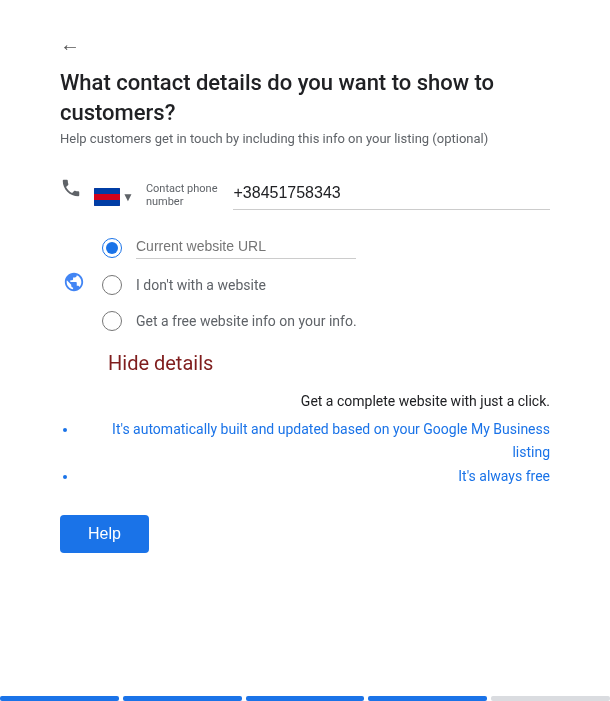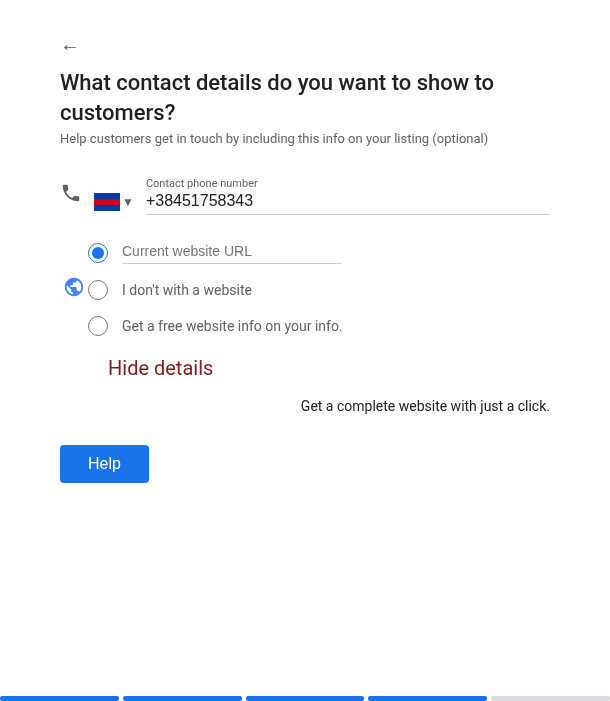--- a/index.html
+++ b/index.html
@@ -71,21 +71,21 @@
       width: 100%; height: 33%;
       background: #003DA5;
     }
     .dropdown-arrow {
       font-size: 12px;
       color: #5f6368;
     }
     .phone-field-wrap {
       flex: 1;
       display: flex;
-      flex-direction: column;
+      flex-direction: row;
     }
     .phone-label {
       font-size: 11px;
       color: #5f6368;
       margin-bottom: 2px;
     }
     .phone-input {
       border: none;
       border-bottom: 1px solid #ccc;
       font-size: 16px;
@@ -94,20 +94,21 @@
       padding-bottom: 4px;
       width: 100%;
       background: transparent;
     }
     .website-section {
       margin-bottom: 20px;
     }
     .website-row {
       display: flex;
       align-items: center;
+      gap: 14px;
       margin-bottom: 16px;
     }
     .globe-icon {
       font-size: 22px;
       color: #4285F4;
       width: 28px;
       text-align: center;
     }
     .radio-group {
       display: flex;
@@ -270,20 +271,24 @@
         </div>
       </div>
     </div>
 
     
     <div class="hide-details-link">Hide details</div>
 
     
     <div class="free-website-info">
       <div class="headline">Get a complete website with just a click.</div>
+      <ul>
+        <li>It's automatically built and updated based on your Google My Business listing</li>
+        <li>It's always free</li>
+      </ul>
     </div>
   </div>
 
   
   <button class="next-button">Help</button>
 </div>
 
 <div class="progress-bar">
   <div class="progress-segment seg-active"></div>
   <div class="progress-segment seg-active"></div>

